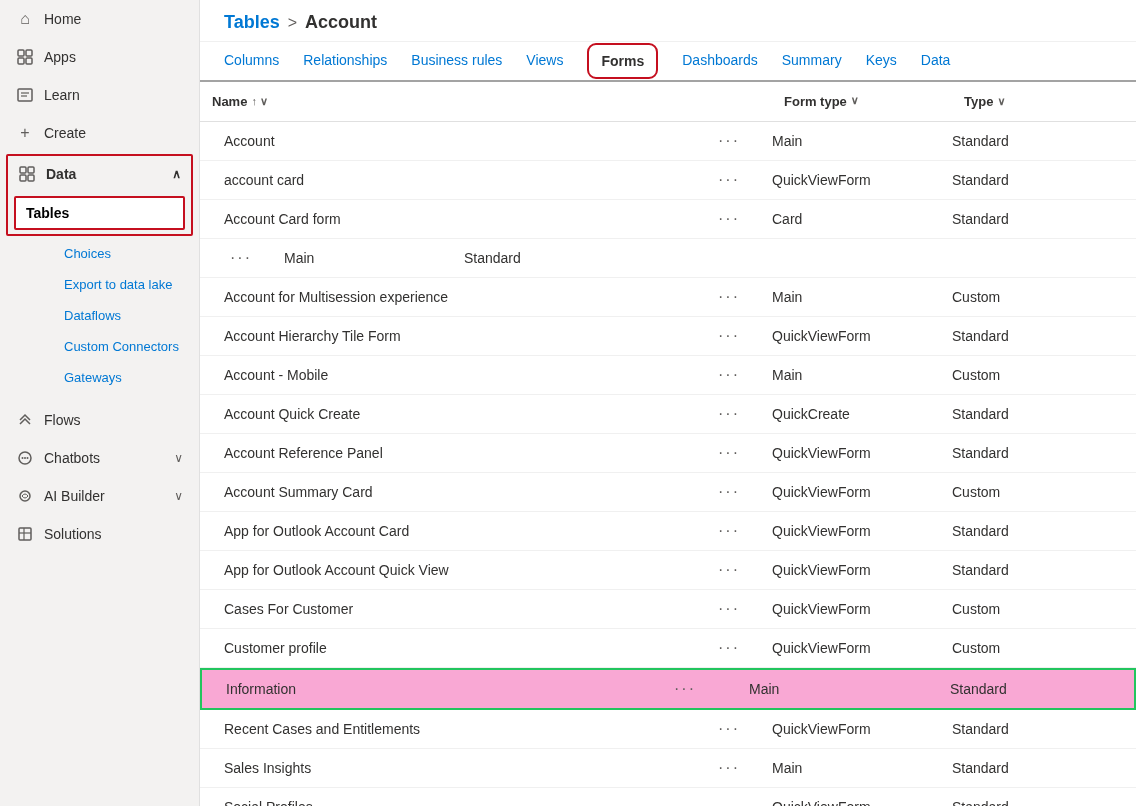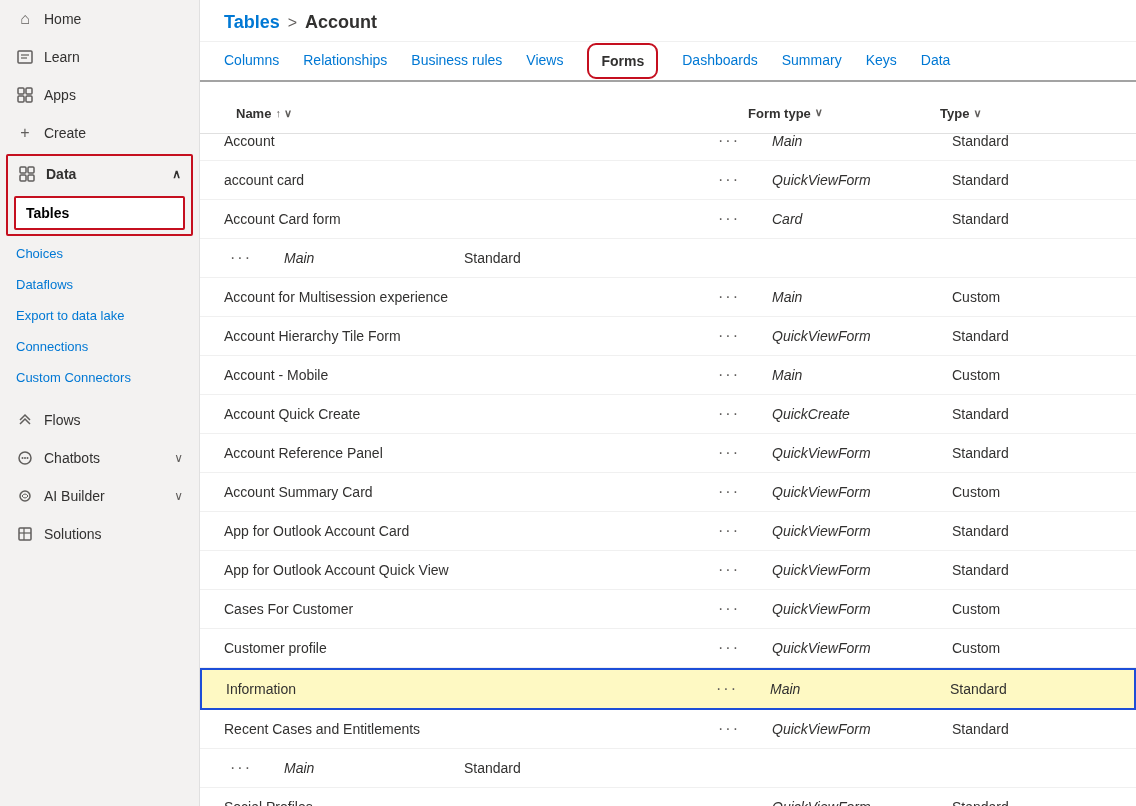--- a/index.html
+++ b/index.html
@@ -27,20 +27,21 @@
       user-select: none;
     }
     .sidebar-item .icon { width: 18px; height: 18px; display: flex; align-items: center; justify-content: center; font-size: 16px; color: #605e5c; flex-shrink: 0; }
     .sidebar-item .chevron { margin-left: auto; font-size: 12px; color: #605e5c; }
 
     .sidebar-section-label {
       padding: 8px 16px;
       font-size: 13px;
       color: #0078d4;
       cursor: pointer;
+      margin-left: 48px;
     }
 
     .data-section {
       border: 2px solid #c50f1f;
       border-radius: 2px;
       margin: 2px 6px;
     }
     .data-header {
       display: flex;
       align-items: center;
@@ -108,93 +109,93 @@
 
     .table-area {
       flex: 1;
       overflow-y: auto;
       padding: 0;
     }
 
     .table-header-row {
       display: flex;
       align-items: center;
-      padding: 12px 36px;
+      padding: 12px 12px;
       background: #fff;
       border-bottom: 1px solid #e0e0e0;
       font-weight: 600;
       font-size: 13px;
       color: #323130;
       position: sticky;
-      top: 12px;
+      top: 0;
       z-index: 10;
-      gap: 12px;
     }
     .col-name { flex: 1; display: flex; align-items: center; gap: 4px; }
     .col-dots { width: 60px; }
     .col-formtype { width: 180px; display: flex; gap: 4px; }
     .col-type { width: 160px; display: flex; align-items: center; gap: 4px; }
     .sort-icons { font-size: 11px; color: #605e5c; }
 
     .table-row {
       display: flex;
       align-items: center;
       padding: 8px 24px;
       border-bottom: 1px solid #f0f0f0;
       font-size: 14px;
       color: #323130;
       cursor: pointer;
     }
     .table-row.highlighted {
-      border: 2px solid #1d4ed8;
-      background: #fef9c3;
+      border: 2px solid #22c55e;
+      background: #f9a8d4;
+      gap: 21px;
     }
 
     .dots-btn {
       color: #605e5c;
       font-size: 16px;
       letter-spacing: 2px;
       cursor: pointer;
       padding: 2px 6px;
     }
 
     .col-name-cell { flex: 1; }
     .col-dots-cell { width: 60px; display: flex; align-items: center; }
-    .col-formtype-cell { width: 180px; font-style: italic; }
+    .col-formtype-cell { width: 180px; }
     .col-type-cell { width: 160px; }
   </style>
 </head>
 <body>
 
 <div class="sidebar">
 
   <div class="sidebar-item">
     <span class="icon">⌂</span>
     <span>Home</span>
   </div>
   <div class="sidebar-item">
     <span class="icon">
       <svg width="16" height="16" viewBox="0 0 16 16" fill="none">
-          <rect x="1" y="2" width="14" height="12" rx="1" stroke="#605e5c" stroke-width="1.5"></rect>
-          <line x1="4" y1="6" x2="12" y2="6" stroke="#605e5c" stroke-width="1.2"></line>
-          <line x1="4" y1="9" x2="10" y2="9" stroke="#605e5c" stroke-width="1.2"></line>
-        </svg>
-    </span>
-    <span>Learn</span>
-  </div>
-  <div class="sidebar-item">
-    <span class="icon">
-      <svg width="16" height="16" viewBox="0 0 16 16" fill="none">
           <rect x="1" y="1" width="6" height="6" rx="1" stroke="#605e5c" stroke-width="1.5"></rect>
           <rect x="9" y="1" width="6" height="6" rx="1" stroke="#605e5c" stroke-width="1.5"></rect>
           <rect x="1" y="9" width="6" height="6" rx="1" stroke="#605e5c" stroke-width="1.5"></rect>
           <rect x="9" y="9" width="6" height="6" rx="1" stroke="#605e5c" stroke-width="1.5"></rect>
         </svg>
     </span>
     <span>Apps</span>
+  </div>
+  <div class="sidebar-item">
+    <span class="icon">
+      <svg width="16" height="16" viewBox="0 0 16 16" fill="none">
+          <rect x="1" y="2" width="14" height="12" rx="1" stroke="#605e5c" stroke-width="1.5"></rect>
+          <line x1="4" y1="6" x2="12" y2="6" stroke="#605e5c" stroke-width="1.2"></line>
+          <line x1="4" y1="9" x2="10" y2="9" stroke="#605e5c" stroke-width="1.2"></line>
+        </svg>
+    </span>
+    <span>Learn</span>
   </div>
   <div class="sidebar-item">
     <span class="icon">+</span>
     <span>Create</span>
   </div>
 
   <div class="data-section">
     <div class="data-header">
       <span class="icon">
         <svg width="16" height="16" viewBox="0 0 16 16" fill="none">
@@ -207,24 +208,24 @@
       <span>Data</span>
       <span class="chevron">∧</span>
     </div>
 
     <div style="border: 2px solid #c50f1f; border-radius: 2px; margin: 4px 6px; padding: 7px 10px; background: #fff; font-weight: 600; cursor: pointer;">
       <span>Tables</span>
     </div>
   </div>
 
   <div class="sidebar-section-label">Choices</div>
+  <div class="sidebar-section-label">Export to data lake</div>
   <div class="sidebar-section-label">Dataflows</div>
-  <div class="sidebar-section-label">Export to data lake</div>
-  <div class="sidebar-section-label">Connections</div>
   <div class="sidebar-section-label">Custom Connectors</div>
+  <div class="sidebar-section-label">Gateways</div>
 
   <div class="sidebar-item" style="margin-top: 8px;">
     <span class="icon">
       <svg width="16" height="16" viewBox="0 0 16 16" fill="none">
           <path d="M3 8 L8 3 L13 8" stroke="#605e5c" stroke-width="1.5" fill="none"></path>
           <path d="M3 12 L8 7 L13 12" stroke="#605e5c" stroke-width="1.5" fill="none"></path>
         </svg>
     </span>
     <span>Flows</span>
   </div>
@@ -421,20 +422,21 @@
   </div>
         <div class="table-row">
     <div class="col-name-cell">Recent Cases and Entitlements</div>
     <div class="col-dots-cell">
       <span class="dots-btn">···</span>
     </div>
     <div class="col-formtype-cell">QuickViewForm</div>
     <div class="col-type-cell">Standard</div>
   </div>
         <div class="table-row">
+    <div class="col-name-cell">Sales Insights</div>
     <div class="col-dots-cell">
       <span class="dots-btn">···</span>
     </div>
     <div class="col-formtype-cell">Main</div>
     <div class="col-type-cell">Standard</div>
   </div>
         <div class="table-row">
     <div class="col-name-cell">Social Profiles</div>
     <div class="col-dots-cell">
       <span class="dots-btn">···</span>

